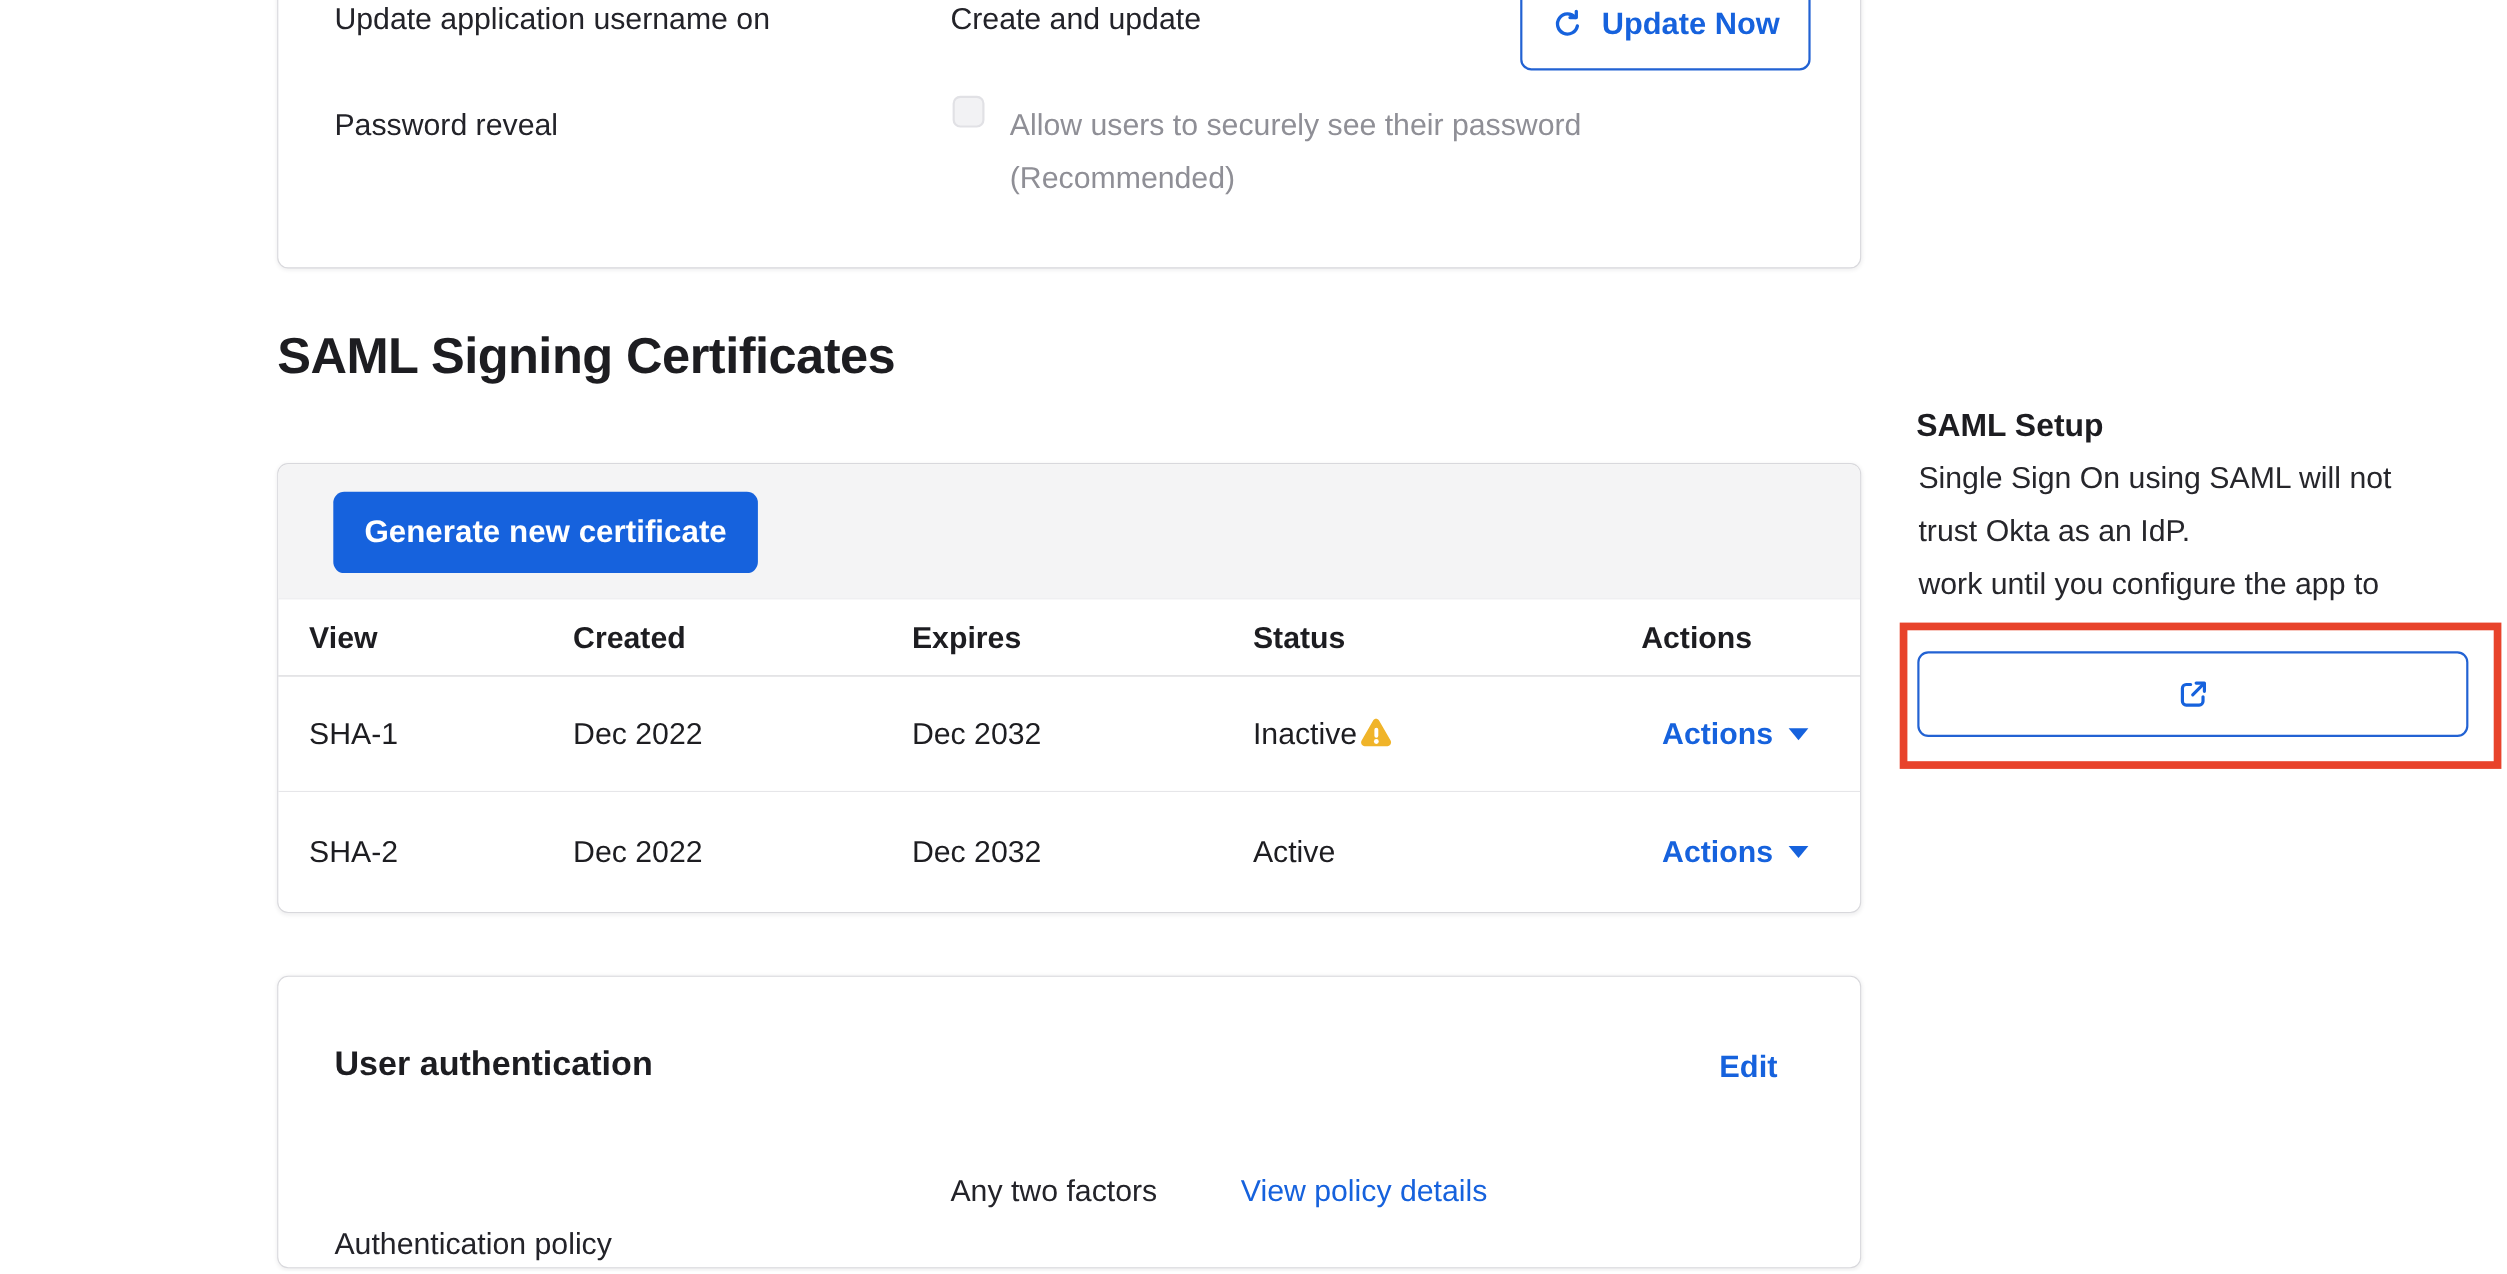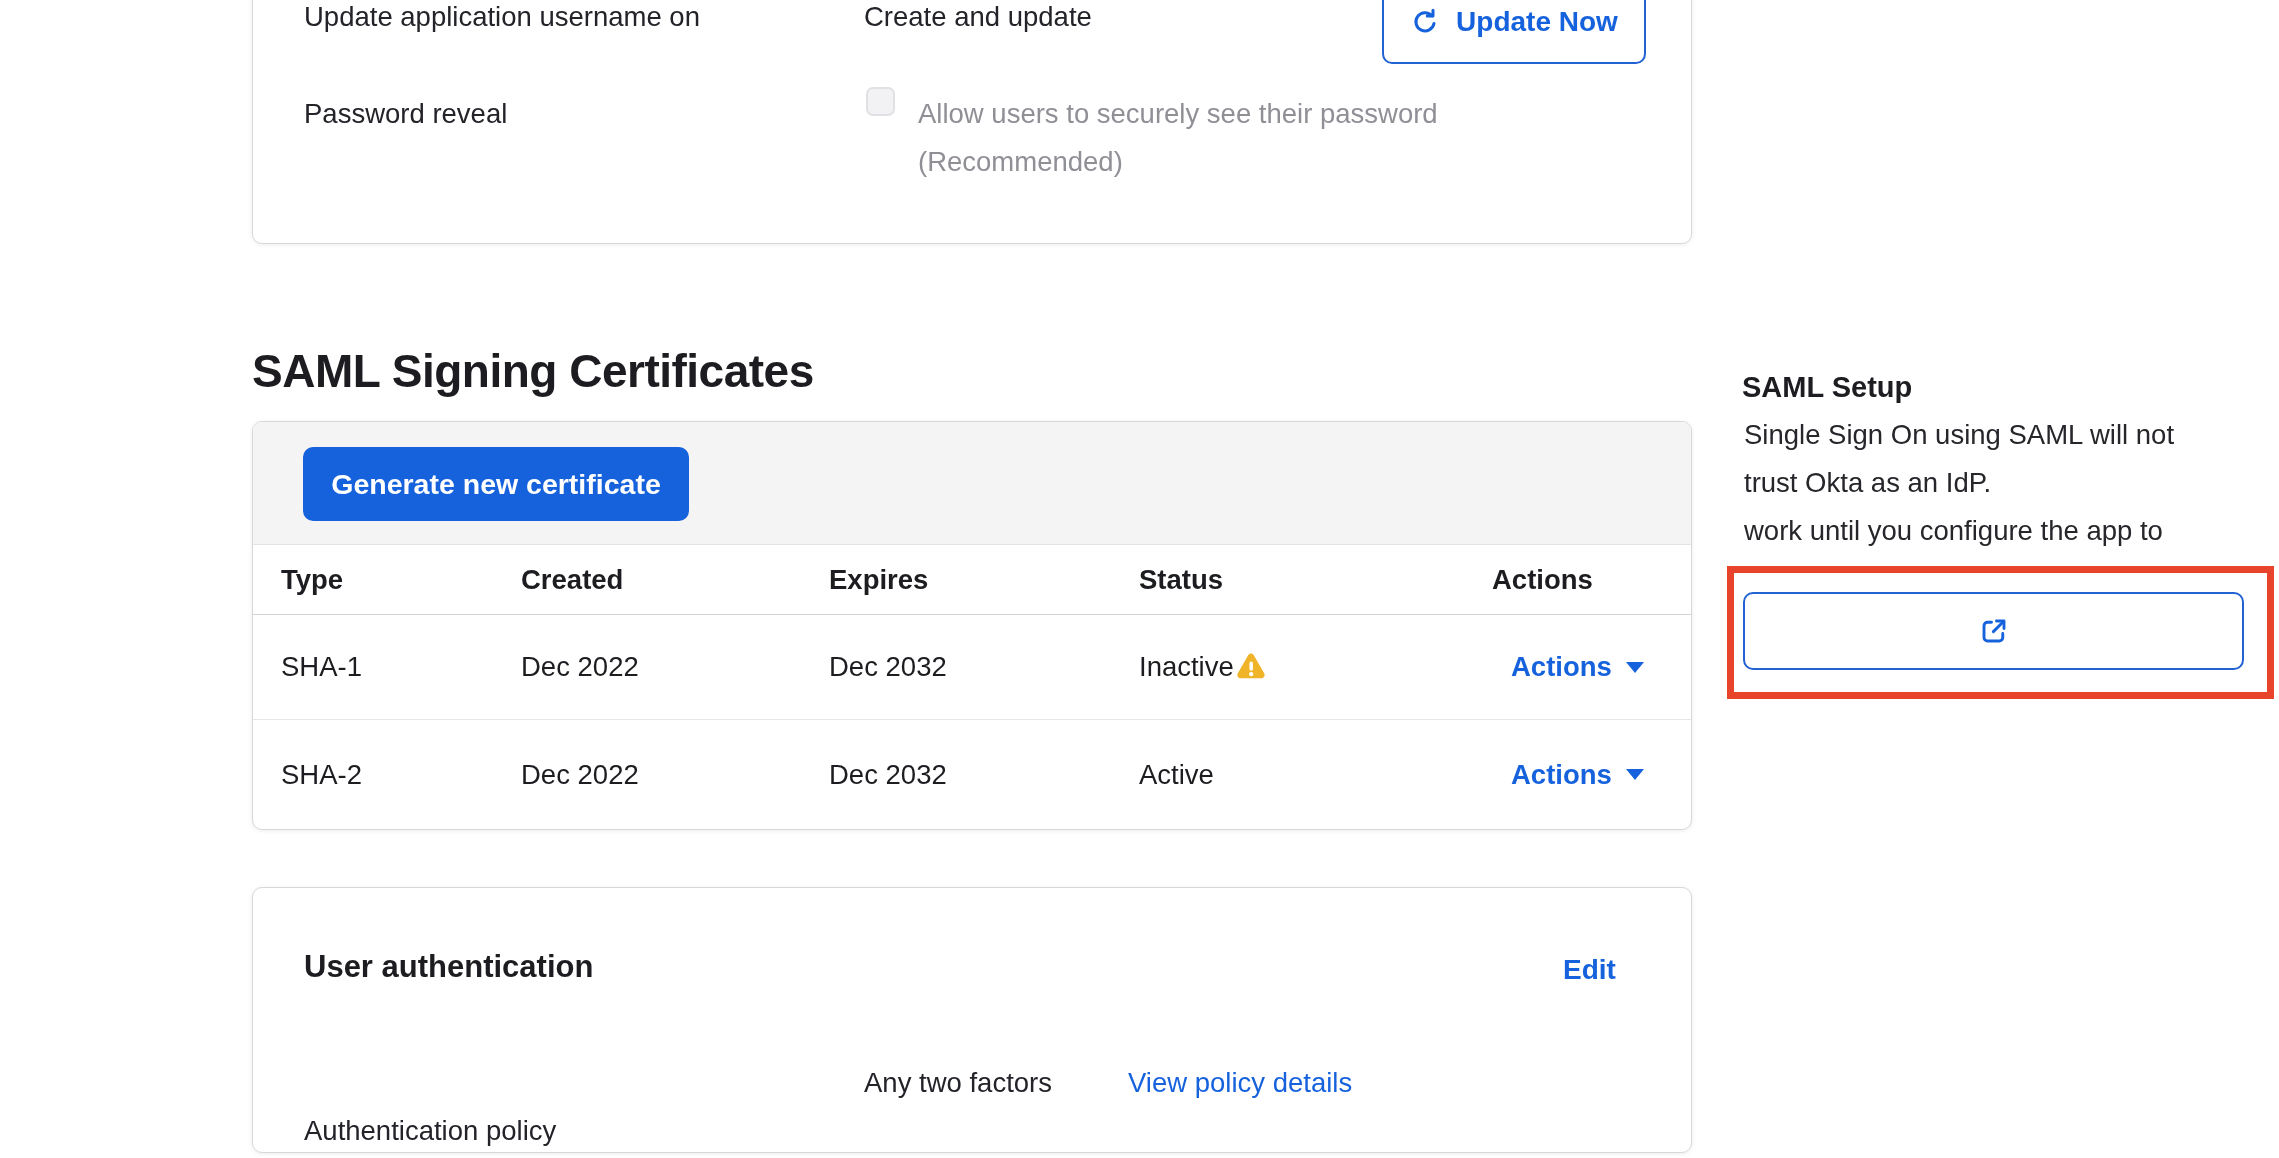--- a/index.html
+++ b/index.html
@@ -37,21 +37,21 @@
   .cell-actions { padding-left:47px !important; }
 
   .caret { width:0; height:0; border-left:9px solid transparent; border-right:9px solid transparent;
            border-top:11px solid #1662dd; display:inline-block; margin-left:14px; }
 
   .checkbox { width:29px; height:29px; border-radius:7px; background:#f2f2f4;
               border:2px solid #e1e1e5; cursor:pointer; }
 
   .highlight { border:7px solid #e8432b; background:transparent; }
 
-  h1.section { font-size:46px; font-weight:bold; letter-spacing:-0.5px; color:#1d1d21;margin-top:48px; }
+  h1.section { font-size:46px; font-weight:bold; letter-spacing:-0.5px; color:#1d1d21; }
   h2.cardtitle { font-size:31px; font-weight:bold; color:#1d1d21; }
   h3.sidebar-title { font-size:29px; font-weight:bold; color:#1d1d21; }
   .para-line { font-size:27.5px; line-height:48px; color:#26262b; }
 </style>
 </head>
 <body>
 
 <div id="app">
 
   <div class="abs card" style="left:252px; top:-64px; width:1440px; height:308px;"></div>
@@ -80,21 +80,21 @@
 
   <h1 class="abs section" style="left:252px; top:296px;">SAML Signing Certificates</h1>
 
   <div class="abs card" style="left:252px; top:421px; width:1440px; height:409px;">
 
     <div class="toolbar">
       <button class="btn-solid abs" style="left:50px; top:25px; width:386px; height:74px;">Generate new certificate</button>
     </div>
 
     <div class="tbl-row tbl-head">
-      <div>Type</div>
+      <div>View</div>
       <div>Created</div>
       <div>Expires</div>
       <div>Status</div>
       <div>Actions</div>
     </div>
 
     <div class="tbl-row row1">
       <div>SHA-1</div>
       <div>Dec 2022</div>
       <div>Dec 2032</div>

